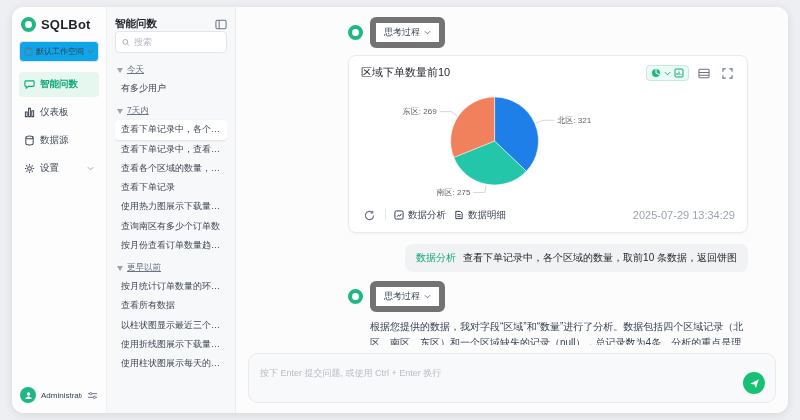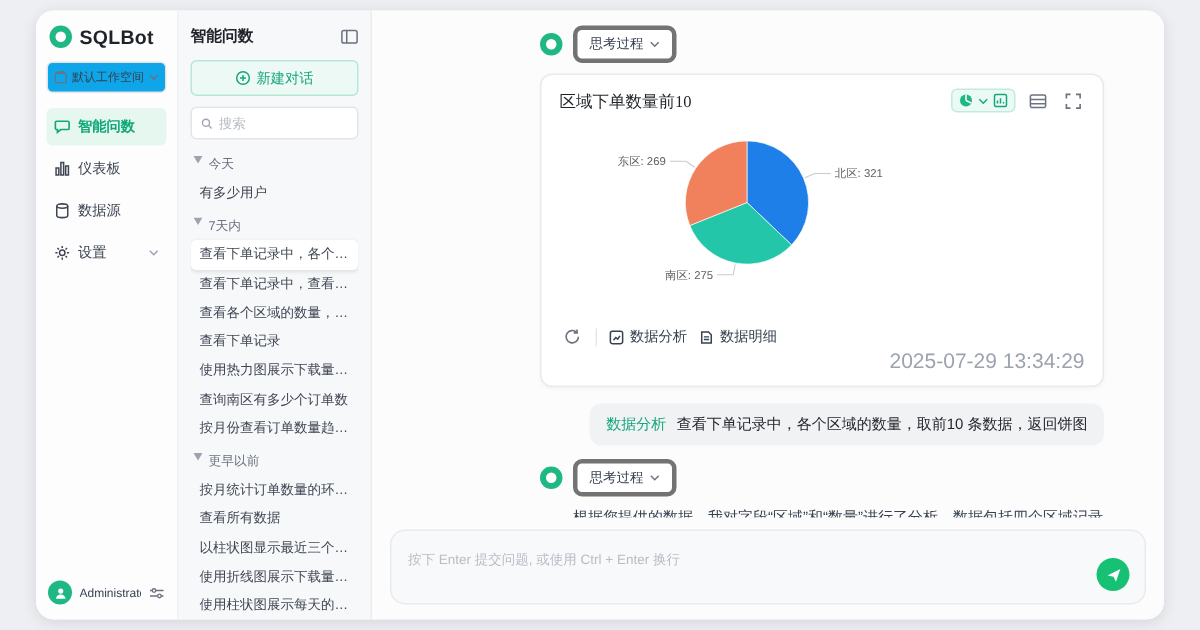--- a/index.html
+++ b/index.html
@@ -1,18 +1,18 @@
 <!DOCTYPE html>
 <html><head>
 <meta charset="utf-8">
 <style>
   * { box-sizing: border-box; margin: 0; padding: 0; }
   html,body { width:800px; height:420px; overflow:hidden; }
   body { font-family:"Liberation Sans","DejaVu Sans",sans-serif; background:#edeff2; }
-  .stage { width:800px; height:420px; padding:7px 24px; }
+  .stage { width:800px; height:420px; padding:7px 12px; }
   .app { width:100%; height:100%; background:#fff; border-radius:12px; display:flex; overflow:hidden;
          box-shadow:0 2px 10px rgba(0,0,0,.10); }
 
   
   .sidebar { width:94px; flex:0 0 94px; padding:10px 7px 8px; display:flex; flex-direction:column; background:#fdfdfe; }
   .logo-row { display:flex; align-items:center; gap:5px; padding:0 2px; }
   .logo-dot { width:15px; height:15px; border-radius:50%; border:4px solid #1fb883; background:#fff; flex:0 0 15px; }
   .brand { font-size:13px; font-weight:bold; color:#1f2329; letter-spacing:.2px; }
   .workspace { margin:9px 0 10px; border:1px solid #e2e4e8; border-radius:4px; padding:4px 4px;
                display:flex; align-items:center; gap:3px; font-size:8px; color:#374151; background:#0ea5e9; cursor:pointer; }
@@ -31,50 +31,50 @@
                 padding:10px 8px 6px; display:flex; flex-direction:column; }
   .panel-head { display:flex; align-items:center; justify-content:space-between; }
   .panel-title { font-size:10.5px; font-weight:bold; color:#1f2329; }
   .new-chat { margin:9px 0 7px; height:24px; border:1px solid #b7e6d4; background:#edf9f4; color:#16a67d;
               border-radius:4px; font-size:9.5px; display:flex; align-items:center; justify-content:center; gap:4px; cursor:pointer; }
   .search-box { height:22px; background:#fff; border:1px solid #e3e5e9; border-radius:4px;
                 display:flex; align-items:center; gap:4px; padding:0 6px; }
   .search-box input { border:none; outline:none; background:transparent; width:100%; font-size:9px; color:#374151; }
   .search-box input::placeholder { color:#b7bcc4; }
   .history { flex:1; overflow:hidden; margin-top:4px; }
-  .h-section { display:flex; align-items:flex-start; gap:4px; font-size:8.5px; color:#6b7280; margin:7px 2px 3px; cursor:pointer; }
+  .h-section { display:flex; align-items:center; gap:4px; font-size:8.5px; color:#6b7280; margin:7px 2px 3px; cursor:pointer;text-decoration:underline; }
   .h-item { font-size:9px; color:#3f4652; padding:4px 6px; border-radius:4px; white-space:nowrap;
             overflow:hidden; text-overflow:ellipsis; cursor:pointer; line-height:1.25; }
   .h-item.active { background:#fff; box-shadow:0 1px 3px rgba(0,0,0,.10); }
 
   
   .main { flex:1; background:#fcfcfd; display:flex; flex-direction:column; padding:8px 12px 10px; overflow:hidden; }
   .chat-scroll { flex:1; overflow:hidden; }
   .conv { margin-left:100px; margin-right:28px; }
   .msg-row { display:flex; align-items:center; gap:7px; margin:2px 0 7px; }
   .bot-avatar { width:15px; height:15px; border-radius:50%; border:4px solid #1fb883; background:#fff; flex:0 0 15px; }
-  .think-pill { display:flex; align-items:center; gap:4px; background:#fff; border:3px solid #737373; border-radius:6px;
+  .think-pill { display:flex; align-items:center; gap:4px; background:#fff; border:6px solid #737373; border-radius:6px;
                 padding:3px 8px; font-size:9px; color:#374151; cursor:pointer; }
 
   .chart-card { background:#fff; border:1px solid #e8eaee; border-radius:8px; padding:9px 12px 4px;
                 box-shadow:0 1px 3px rgba(0,0,0,.04); }
-  .card-head { display:flex; align-items:flex-end; justify-content:space-between;font-family:Liberation Serif, serif; }
+  .card-head { display:flex; align-items:flex-start; justify-content:space-between; }
   .card-title { font-size:11px; color:#1f2329; font-weight:500; }
   .card-ctrls { display:flex; align-items:center; gap:7px; }
   .seg { display:flex; align-items:center; gap:3px; background:#eafaf4; border:1px solid #c3ebdc; border-radius:4px; padding:2px 4px; cursor:pointer; }
   .icon-btn { display:flex; align-items:center; justify-content:center; width:16px; height:16px; color:#6b7280; cursor:pointer; }
   #pie-svg { display:block; width:100%; height:120px; }
   .legend { display:flex; justify-content:center; gap:11px; font-size:8px; color:#5f6368; margin:1px 0 3px; transform:translateX(-28px); }
   .legend .li { display:flex; align-items:center; gap:3px; cursor:pointer; }
   .legend .sw { width:7px; height:7px; border-radius:1.5px; }
   .legend .li.dim { color:#b3b7bd; }
   .card-footer { display:flex; align-items:center; gap:8px; padding:6px 0 5px; }
   .vdiv { width:1px; height:12px; background:#e5e7eb; }
   .foot-btn { display:flex; align-items:center; gap:4px; font-size:9.5px; color:#374151; cursor:pointer; }
-  .timestamp { margin-left:auto; font-size:14px; color:#9ca3af;margin-top:31px; }
+  .timestamp { margin-left:auto; font-size:11px; color:#9ca3af; }
 
   .user-msg-row { display:flex; justify-content:flex-end; margin:11px 0 9px; }
   .user-bubble { background:#f1f2f4; border-radius:8px; padding:7px 11px; font-size:10px; color:#1f2329; }
   .user-bubble .tag { color:#16a67d; margin-right:7px; }
 
   .report { margin-left:22px; }
   .report-title { font-size:12px; font-weight:bold; color:#1f2329; margin:4px 0 8px; }
   .report-p { font-size:10px; color:#374151; line-height:1.6; margin-bottom:9px; }
 
   
@@ -159,27 +159,20 @@
   </aside>
 
   <section class="chat-panel">
     <div class="panel-head">
       <span class="panel-title">智能问数</span>
       <svg width="12" height="11" viewBox="0 0 13 11">
             <rect x="1" y="1" width="11" height="9" rx="1.5" fill="none" stroke="#6b7280" stroke-width="1.1"></rect>
             <path d="M4.5 1v9" stroke="#6b7280" stroke-width="1.1"></path>
           </svg>
     </div>
-    <button class="new-chat">
-      <svg width="10" height="10" viewBox="0 0 10 10">
-            <circle cx="5" cy="5" r="4.2" fill="none" stroke="#16a67d" stroke-width="1"></circle>
-            <path d="M5 3v4M3 5h4" stroke="#16a67d" stroke-width="1"></path>
-          </svg>
-      <span>新建对话</span>
-    </button>
     <div class="search-box">
       <svg width="9" height="9" viewBox="0 0 10 10">
             <circle cx="4.2" cy="4.2" r="3" fill="none" stroke="#9ca3af" stroke-width="1.1"></circle>
             <path d="M6.5 6.5L9 9" stroke="#9ca3af" stroke-width="1.1"></path>
           </svg>
       <input placeholder="搜索" style="">
     </div>
     <div class="history" id="history">
           <div class="h-section">
             <svg width="6" height="5" viewBox="0 0 6 5">

